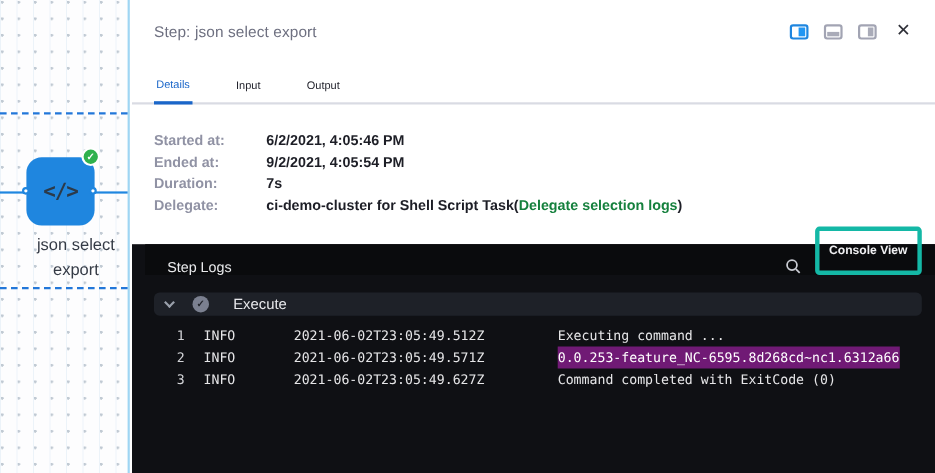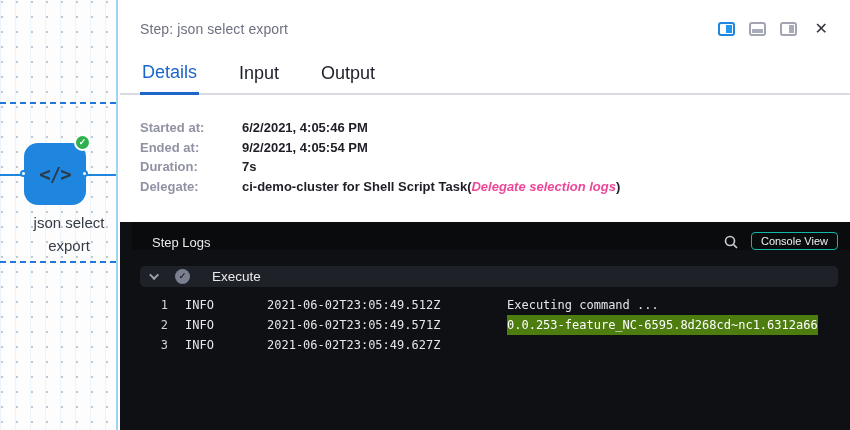--- a/index.html
+++ b/index.html
@@ -54,37 +54,37 @@
   .win-icons { display:flex; align-items:center; gap:14px; }
   .pane-icon { width:17px; height:14px; border:2px solid #a2a4b3; border-radius:3px; position:relative; cursor:pointer; }
   .pane-icon.split { border-color:#1f86df; }
   .pane-icon.split::after { content:""; position:absolute; right:1px; top:1px; bottom:1px; width:6px; background:#2196f3; }
   .pane-icon.bottom::after { content:""; position:absolute; left:1px; right:1px; bottom:1px; height:4px; background:#a9abb8; }
   .pane-icon.right::after { content:""; position:absolute; right:1px; top:1px; bottom:1px; width:5px; background:#a9abb8; }
   .close-x { font-size:16px; color:#2f3038; cursor:pointer; margin-left:4px; line-height:1; }
   .close-x::after { content:"✕"; }
 
   .tabs { display:flex; align-items:flex-end; gap:38px; height:37px; padding-left:20px; border-bottom:2px solid #d9dbe3; }
-  .tab { font-size:18px; color:#1d1e28; padding:0 2px 9px; cursor:pointer; }
+  .tab { font-size:10px; color:#1d1e28; padding:0 2px 9px; cursor:pointer; }
   .tab.active { color:#1a66c9; border-bottom:3px solid #1a66c9; margin-bottom:-2px; }
 
   .details { padding:26px 0 0 20px; }
   .d-row { display:flex; margin-bottom:6px; font-size:13px; line-height:13.5px; }
   .d-label { width:102px; color:#9092a4; font-weight:bold; }
   .d-value { color:#1d1e26; font-weight:bold; }
-  .d-link { color:#ec4899; font-weight:bold; cursor:pointer;font-style:italic; }
+  .d-link { color:#15803d; font-weight:bold; cursor:pointer; }
 
   
   .logs { position:absolute; left:0; top:222px; width:730px; height:208px; background:#0f1014; }
   .logs-header { height:28px; background:#0a0b0d; display:flex; align-items:flex-end; padding:0 12px 0 20px;margin-left:12px; }
   .logs-title { flex:1; font-size:13px; color:#e9eaec; }
   .search-btn { display:flex; align-items:center; cursor:pointer; }
   .console-btn {
-    margin-left:12px; border:1px solid #14b8a6; border-radius:4px; background:transparent;
-    color:#f0f0f2; font-size:11px; padding:2px 9px; font-family:"Liberation Sans", sans-serif; cursor:pointer;
+    margin-left:12px; border:4px solid #14b8a6; border-radius:4px; background:transparent;
+    color:#f0f0f2; font-size:11px; padding:12px 9px; font-family:"Liberation Sans", sans-serif; cursor:pointer;font-weight:bold;
   }
   .section-row {
     margin:16px 12px 0 20px; height:21px; background:#1e2128; border-radius:5px;
     display:flex; align-items:center; padding:0 12px; cursor:pointer;
   }
   .chevron {
     width:7px; height:7px; border-left:2px solid #9aa0ab; border-bottom:2px solid #9aa0ab;
     transform:rotate(-45deg) translateY(-2px);
   }
   .check-circle {
@@ -92,21 +92,21 @@
     color:#22242b; font-size:9px; font-weight:bold; text-align:center; line-height:15px;
   }
   .check-circle::after { content:"✓"; }
   .section-label { margin-left:22px; font-size:13.5px; color:#e8e9ec; }
 
   .log-lines { margin-top:8px; font-family:"DejaVu Sans Mono", monospace; font-size:12px; line-height:20px; color:#e6e6e8; }
   .log-line { display:flex; padding-left:30px; white-space:pre; }
   .ln  { width:18px; text-align:right; color:#d2d3d7; }
   .lvl { margin-left:17px; width:82px; }
   .ts  { width:240px; }
-  .msg.hl { background:#4d7c0f; color:#ffffff; }
+  .msg.hl { background:#701a75; color:#ffffff; }
 </style>
 </head>
 <body>
 
 <div class="app">
 
   <div class="canvas">
     <div class="dash-line dash-top"></div>
     <div class="dash-line dash-bottom"></div>
     <div class="connector-line"></div>
@@ -185,17 +185,18 @@
         <div class="log-line">
           <span class="ln">2</span>
           <span class="lvl">INFO</span>
           <span class="ts">2021-06-02T23:05:49.571Z</span>
           <span class="msg hl">0.0.253-feature_NC-6595.8d268cd~nc1.6312a66</span>
         </div>
         <div class="log-line">
           <span class="ln">3</span>
           <span class="lvl">INFO</span>
           <span class="ts">2021-06-02T23:05:49.627Z</span>
+          <span class="msg">Command completed with ExitCode (0)</span>
         </div>
       </div>
     </div>
   </div>
 </div>
 
 </body></html>

